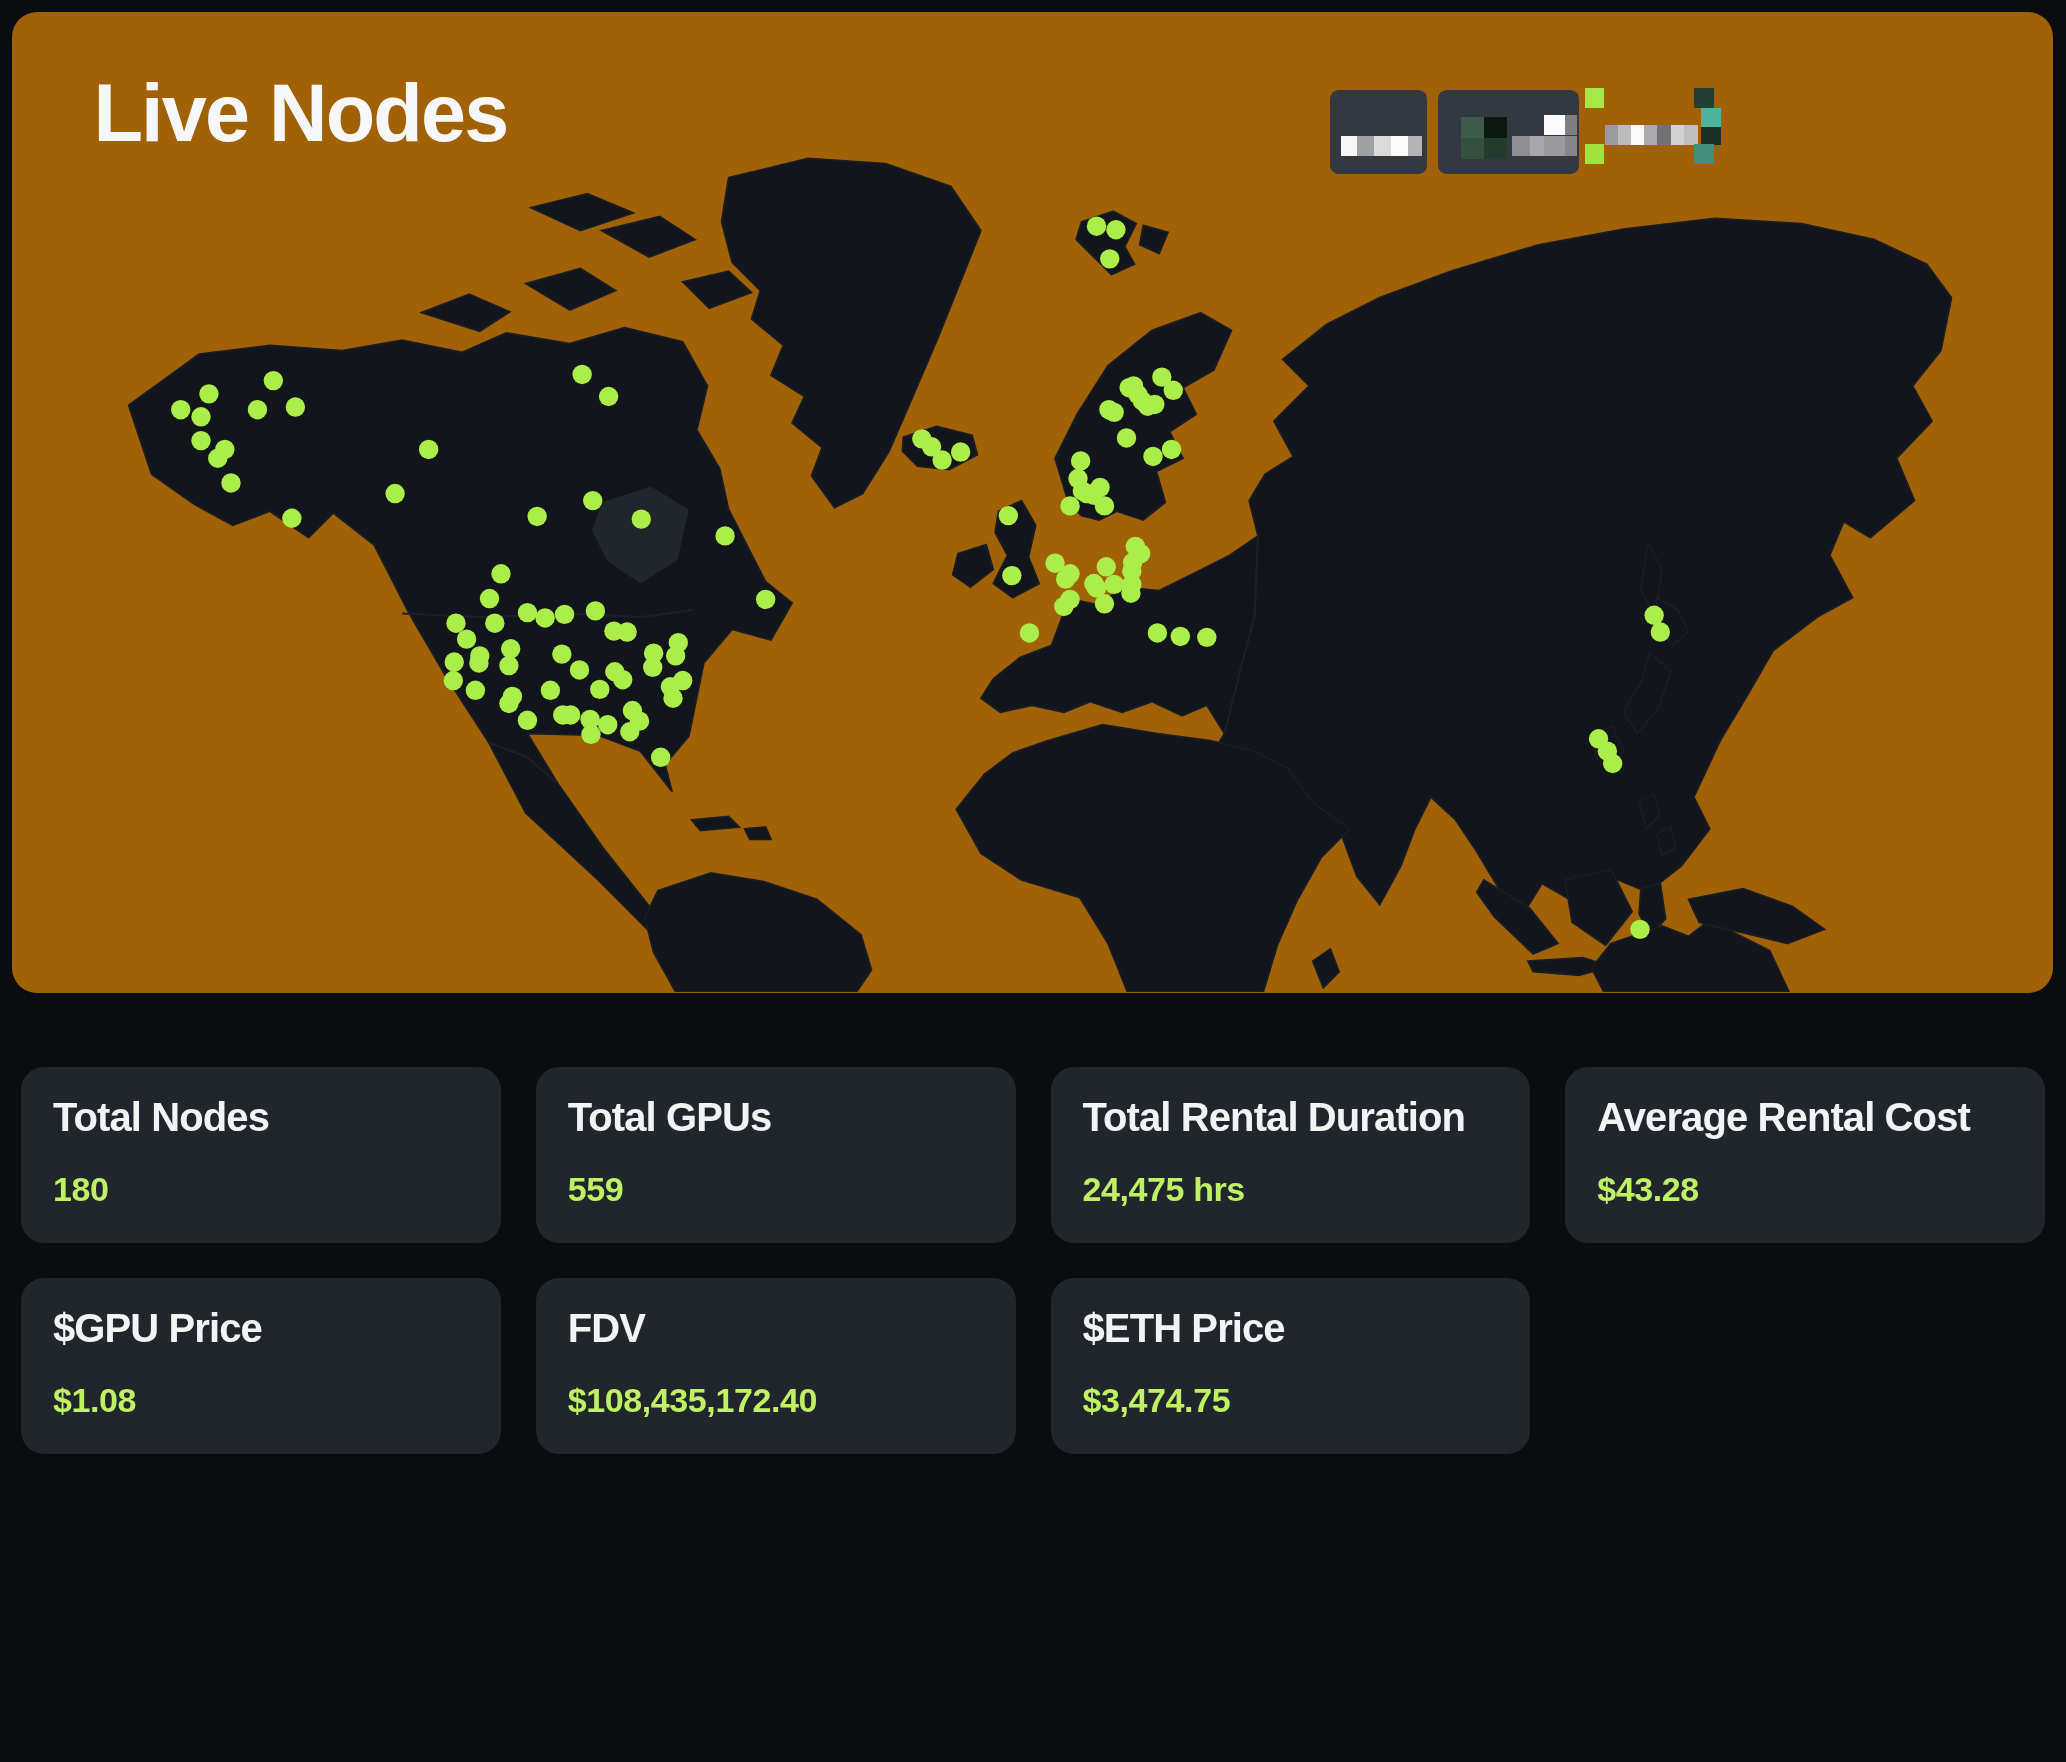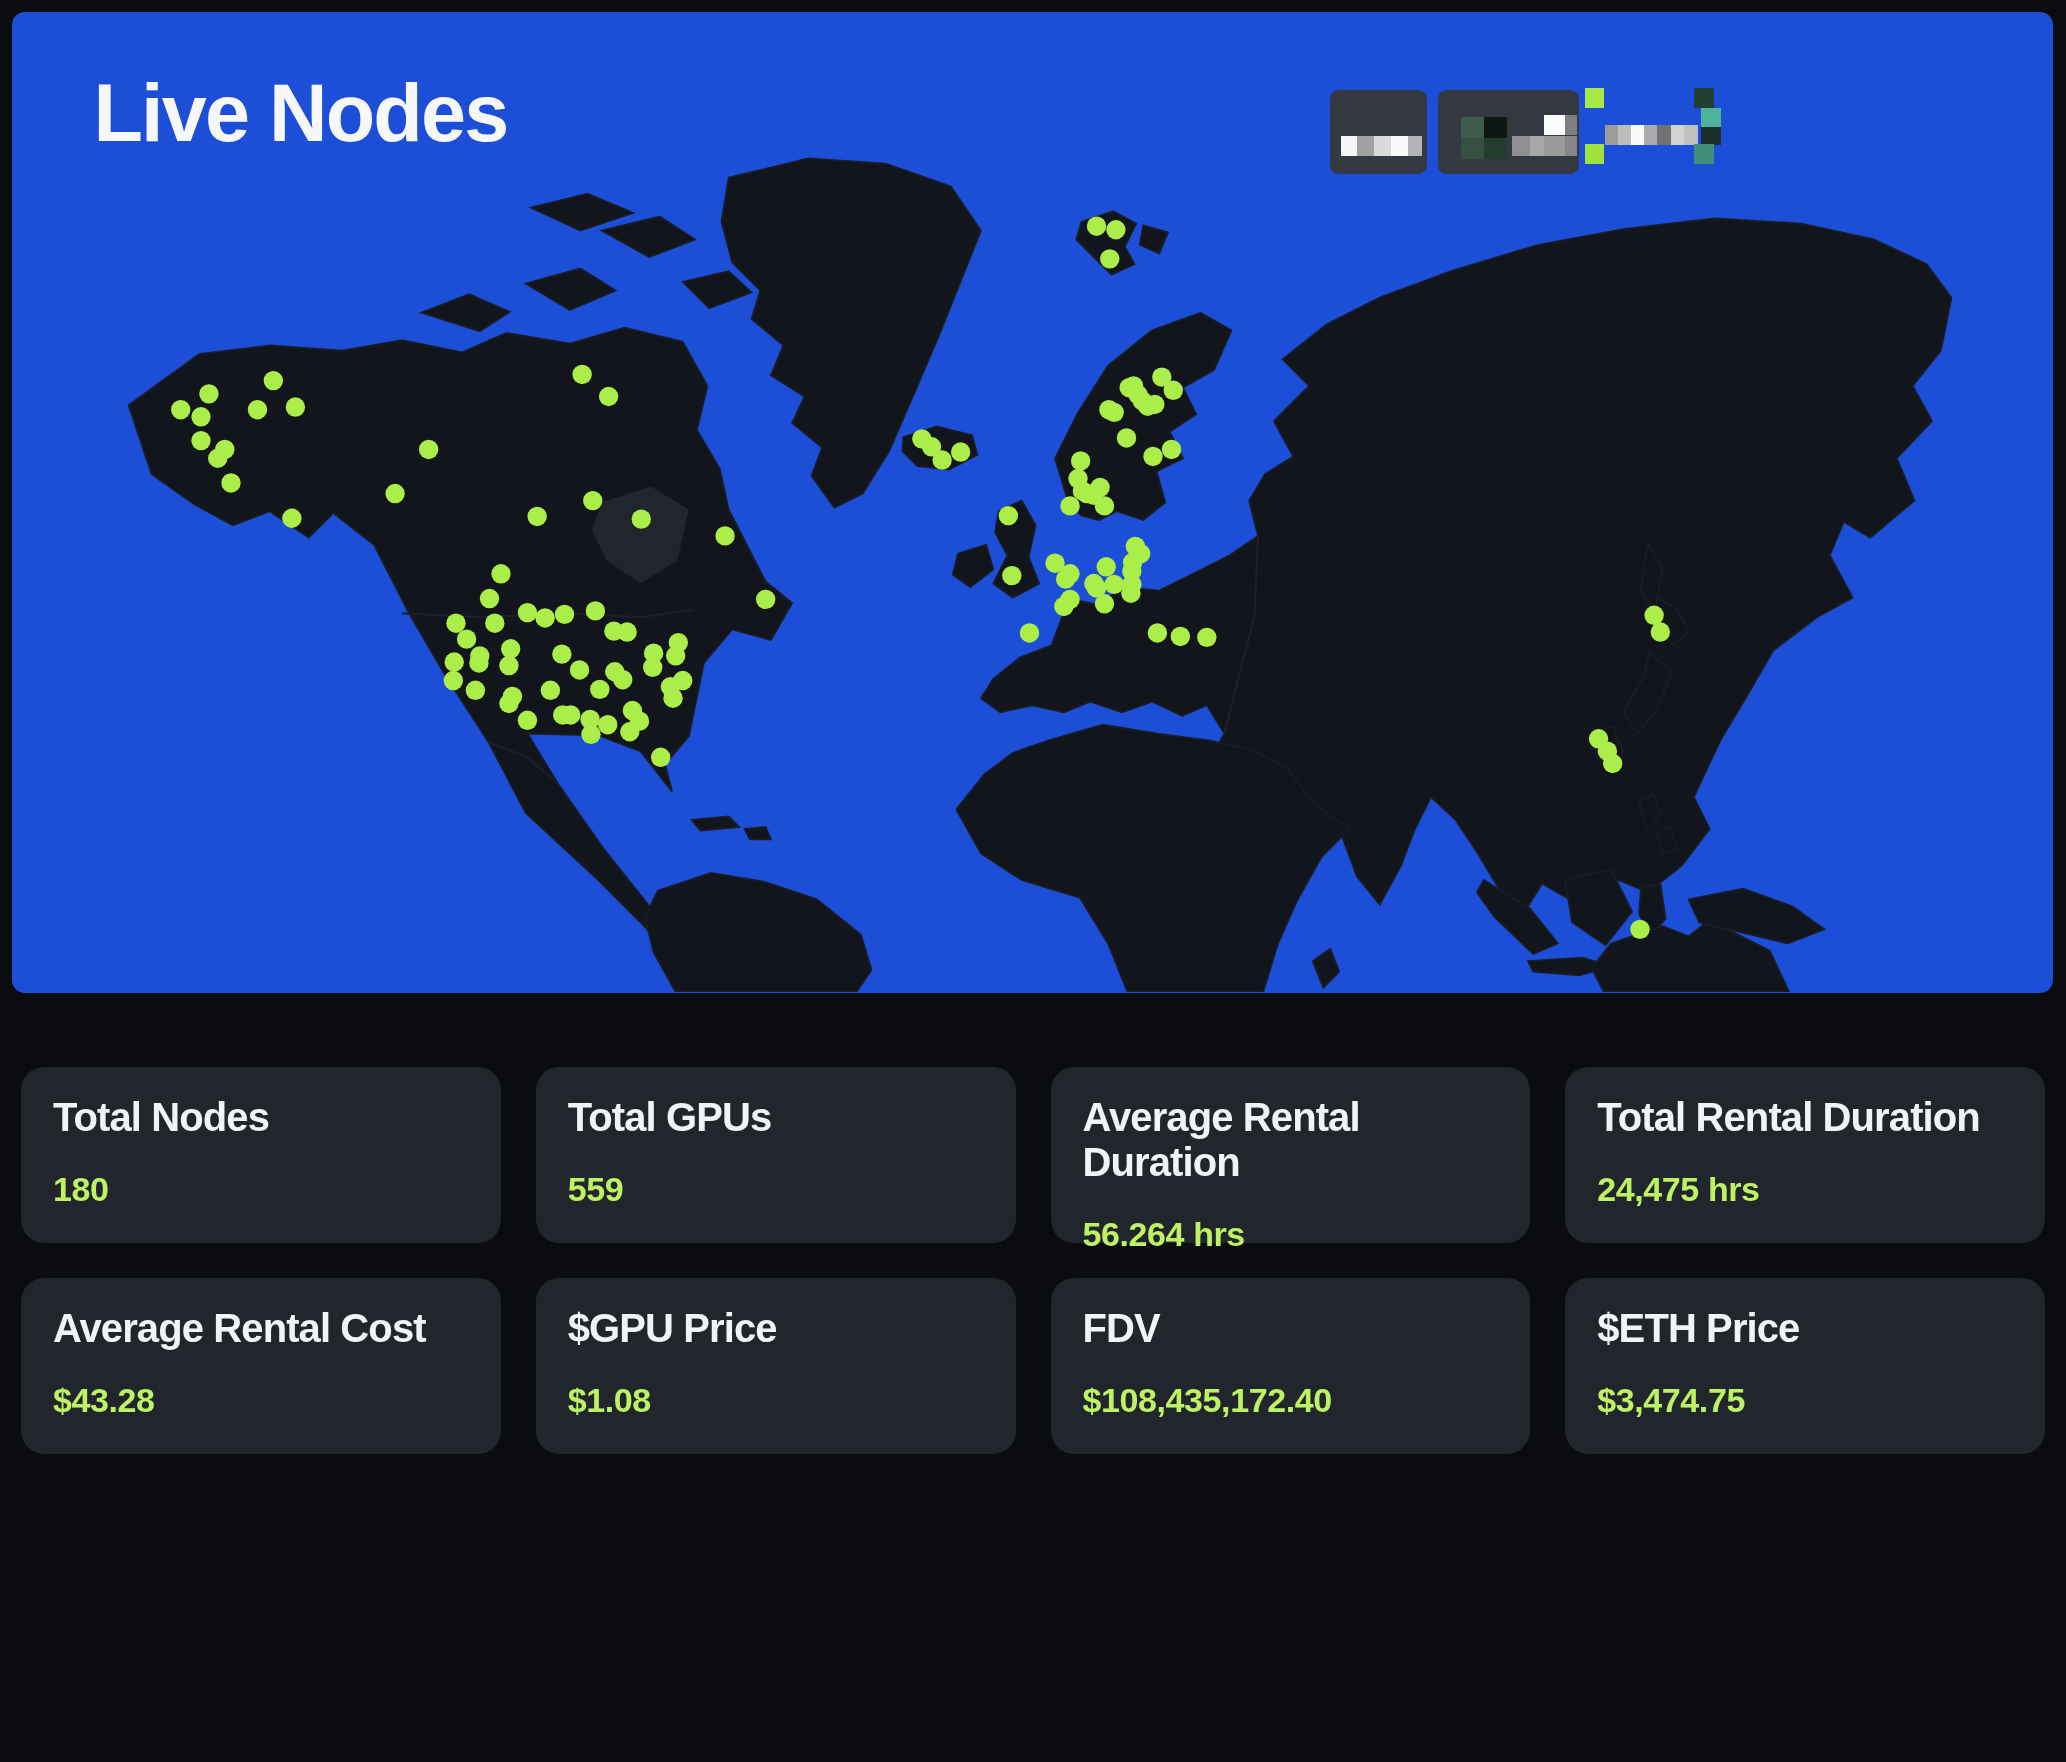--- a/index.html
+++ b/index.html
@@ -4,21 +4,21 @@
 <style>
   * { margin:0; padding:0; box-sizing:border-box; }
   html,body { background:#0a0c0f; }
   body {
     width:2066px; height:1763px; position:relative;
     font-family:"Liberation Sans", sans-serif;
     color:#f4f5f6; overflow:hidden;
   }
   .map-card {
     position:absolute; left:12.4px; top:12.4px; width:2041px; height:981px;
-    background:#1d4ed8; border-radius:13px; overflow:hidden;
+    background:#a16207; border-radius:25px; overflow:hidden;
   }
   .page-title {
     position:absolute; left:81px; top:55px;
     font-size:81px; font-weight:700; letter-spacing:-1.8px; color:#f6f7f8;
   }
   .widgets { position:absolute; left:0; top:0; width:100%; height:0; }
   .pxw { position:absolute; border-radius:8.8px; }
   .pxw .px { position:absolute; }
   .map-wrap { position:absolute; left:99px; top:111px; width:1844px; height:869px; }
   .map-wrap svg { width:100%; height:100%; display:block; }
@@ -267,24 +267,20 @@
   <section class="stats-grid">
     <div class="stat-card">
       <div class="stat-label">Total Nodes</div>
       <div class="stat-value">180</div>
     </div>
     <div class="stat-card">
       <div class="stat-label">Total GPUs</div>
       <div class="stat-value">559</div>
     </div>
     <div class="stat-card">
-      <div class="stat-label">Average Rental Duration</div>
-      <div class="stat-value">56.264 hrs</div>
-    </div>
-    <div class="stat-card">
       <div class="stat-label">Total Rental Duration</div>
       <div class="stat-value">24,475 hrs</div>
     </div>
     <div class="stat-card">
       <div class="stat-label">Average Rental Cost</div>
       <div class="stat-value">$43.28</div>
     </div>
     <div class="stat-card">
       <div class="stat-label">$GPU Price</div>
       <div class="stat-value">$1.08</div>

